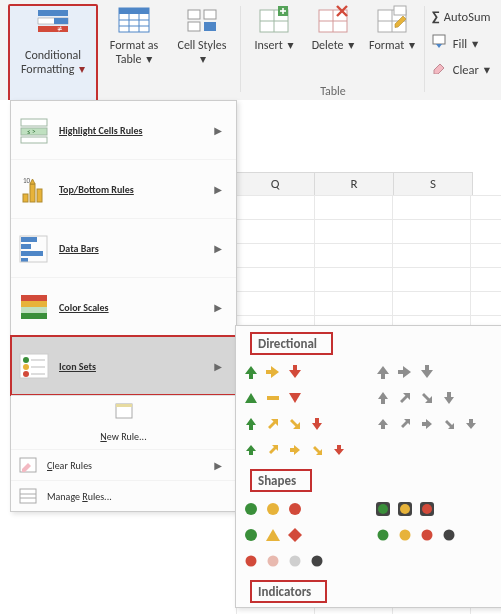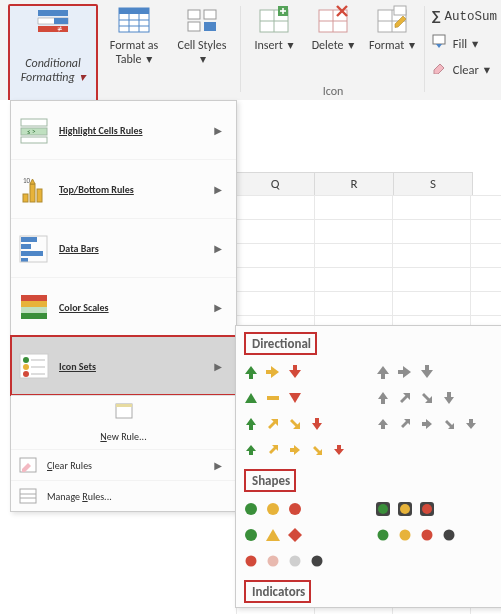--- a/index.html
+++ b/index.html
@@ -67,23 +67,22 @@
   .cf-btn {
     left: 8px;
     width: 86px;
     height: 94px;
     border: 2px solid #c43030;
     border-radius: 2px;
     background: #e7eef8;
   }
   .cf-btn .label {
     line-height: 14px;
-    margin-top: 18px;
+    margin-top: 10px;
     color: #404040;
-    font-style: italic;
   }
   .cf-btn .dd-chevron { color: #9a2e2e; }
 
   .fat-btn { width: 64px; height: 90px; }
   .fat-btn .label { line-height: 14px; margin-top: 2px; }
 
   
   .side-item {
     position: absolute;
     left: 432px;
@@ -195,22 +194,22 @@
     border: 1px solid #cccccc;
     box-shadow: 2px 2px 5px rgba(0,0,0,0.12);
     padding: 4px 4px 0 4px;
   }
   .fly-section-title {
     display: inline-block;
     font-size: 13px;
     font-weight: 600;
     color: #606060;
     outline: 2px solid #c43030;
-    padding: 2px 4px 2px 6px;
-    margin: 4px 0 6px 6px;
+    padding: 2px 14px 2px 6px;
+    margin: 4px 0 6px 12px;
     background: #fcfcfc;
   }
   .iconset-grid {
     display: grid;
     grid-template-columns: 126px 126px;
     gap: 0px 6px;
     margin-bottom: 4px;
   }
   .iconset-cell {
     height: 26px;
@@ -317,26 +316,26 @@
             <rect x="2" y="6" width="28" height="22" fill="#fff" stroke="#aaa"></rect>
             <line x1="16" y1="6" x2="16" y2="28" stroke="#aaa"></line>
             <line x1="2" y1="17" x2="30" y2="17" stroke="#aaa"></line>
             <rect x="18" y="2" width="12" height="9" fill="#fff" stroke="#aaa"></rect>
             <polygon points="19,20 27,12 30,15 22,23 19,23.5" fill="#e7b33a" stroke="#b08a2e" stroke-width="0.6"></polygon>
           </svg>
         </span>
         <div class="label"><span>Format</span> <span class="small-dd">▾</span></div>
       </div>
 
-      <div class="rg-label">Icon</div>
+      <div class="rg-label">Table</div>
     </div>
 
     <div class="rg-divider" style="left:424px;"></div>
 
-    <div class="side-item" style="top:8px;font-family:Liberation Mono, monospace;">
+    <div class="side-item" style="top:8px;">
       <span class="sigma">∑</span><span>AutoSum</span>
     </div>
     <div class="side-item" style="top:34px;text-align:right;">
       <span style="display:inline-block;width:14px;">
         <svg width="14" height="14" viewBox="0 0 14 14">
             <rect x="1" y="1" width="12" height="9" fill="#fff" stroke="#777"></rect>
             <polygon points="4,10 10,10 7,14" fill="#4e86c7"></polygon>
           </svg>
       </span>
       <span style="margin-left:4px;">Fill</span>

